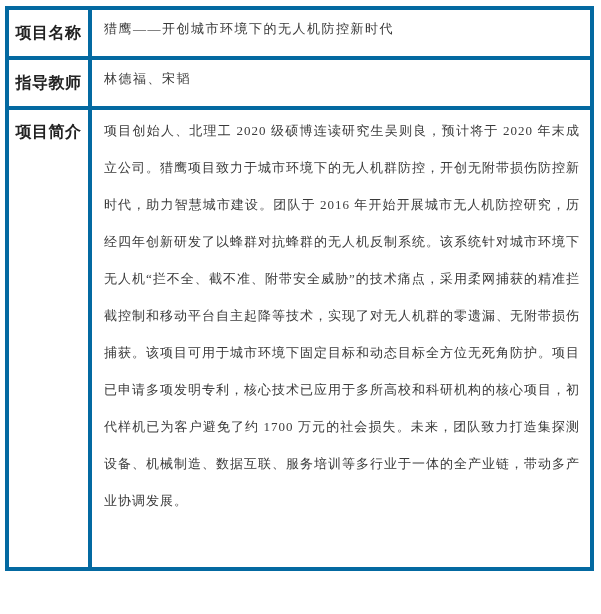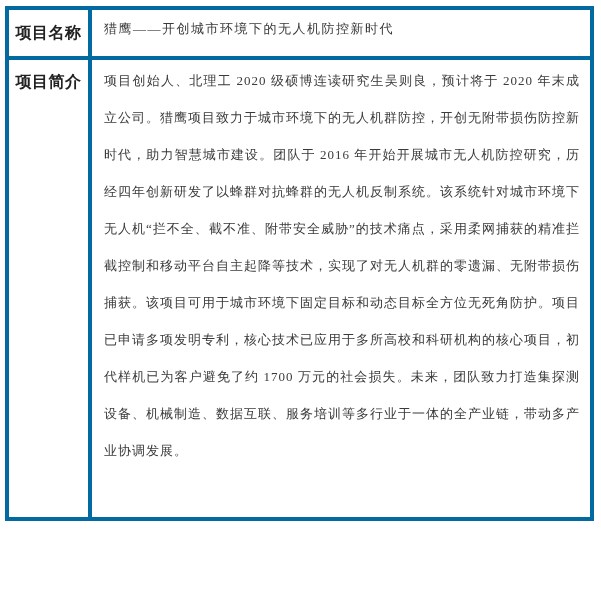--- a/index.html
+++ b/index.html
@@ -68,19 +68,23 @@
   <table class="info-table">
     <colgroup>
       <col class="label-col">
       <col>
     </colgroup>
     <tbody>
       <tr class="r-name">
         <td class="label">项目名称</td>
         <td class="value">猎鹰——开创城市环境下的无人机防控新时代</td>
       </tr>
+      <tr class="r-advs">
+        <td class="label">指导教师</td>
+        <td class="value">林德福、宋韬</td>
+      </tr>
       <tr class="r-intro">
         <td class="label">项目简介</td>
         <td class="value">项目创始人、北理工 2020 级硕博连读研究生吴则良，预计将于 2020 年末成立公司。猎鹰项目致力于城市环境下的无人机群防控，开创无附带损伤防控新时代，助力智慧城市建设。团队于 2016 年开始开展城市无人机防控研究，历经四年创新研发了以蜂群对抗蜂群的无人机反制系统。该系统针对城市环境下无人机“拦不全、截不准、附带安全威胁”的技术痛点，采用柔网捕获的精准拦截控制和移动平台自主起降等技术，实现了对无人机群的零遗漏、无附带损伤捕获。该项目可用于城市环境下固定目标和动态目标全方位无死角防护。项目已申请多项发明专利，核心技术已应用于多所高校和科研机构的核心项目，初代样机已为客户避免了约 1700 万元的社会损失。未来，团队致力打造集探测设备、机械制造、数据互联、服务培训等多行业于一体的全产业链，带动多产业协调发展。</td>
       </tr>
     </tbody>
   </table>
 </div>
 
 </body></html>

